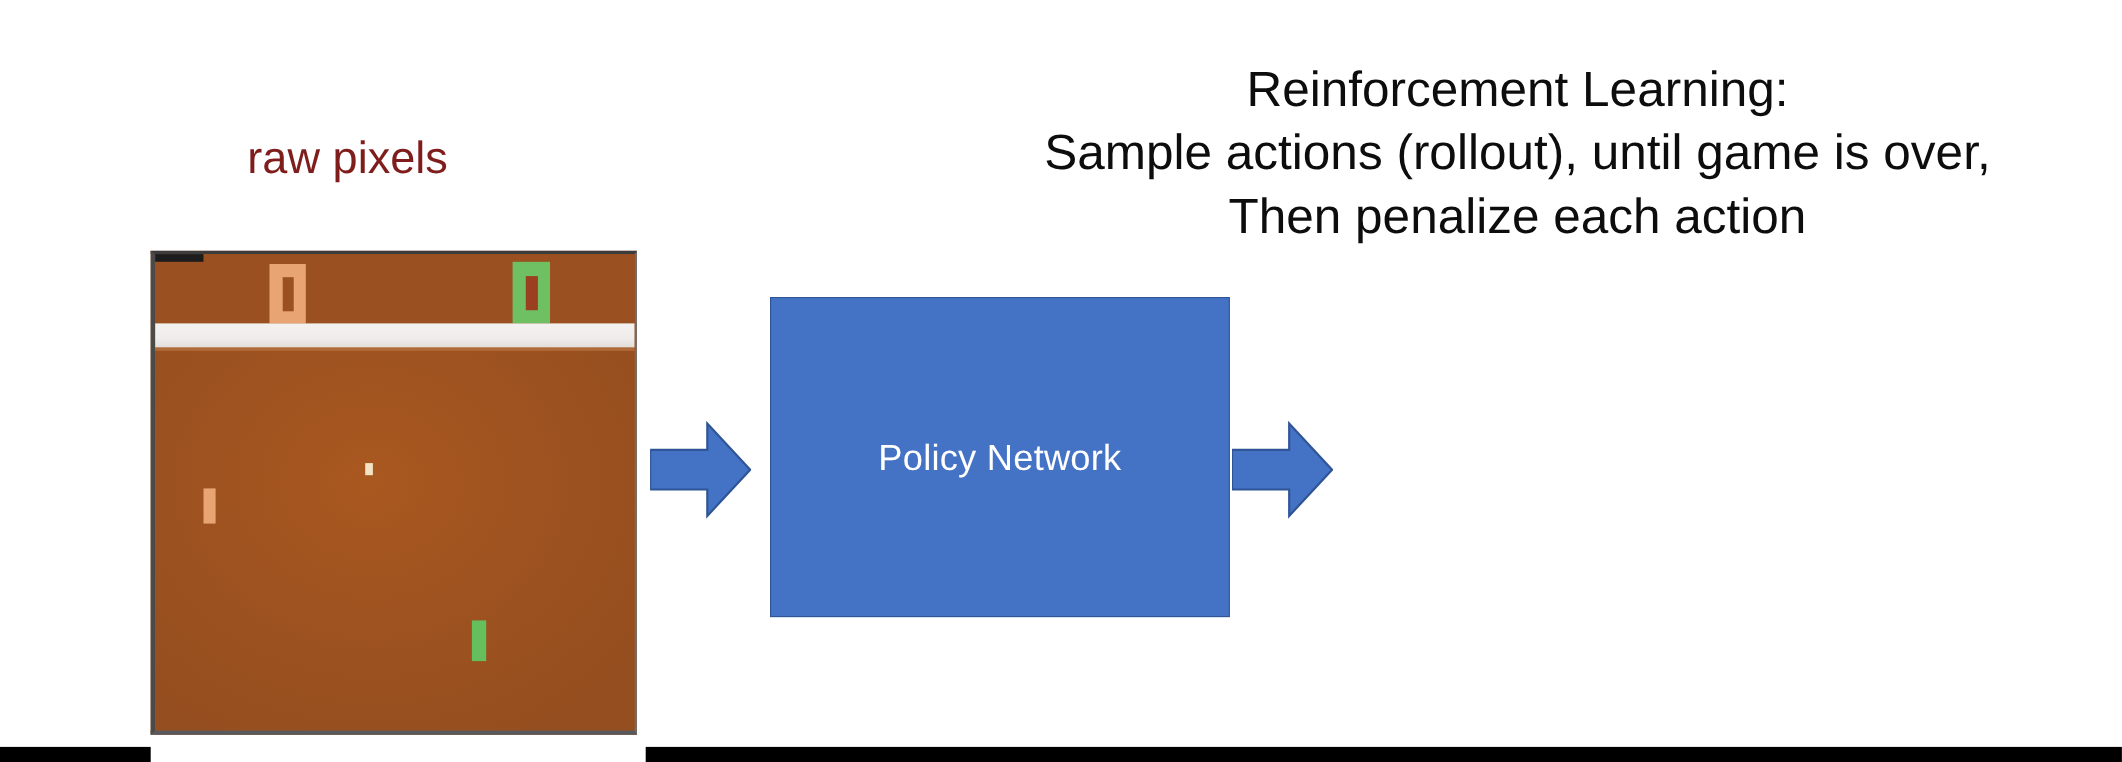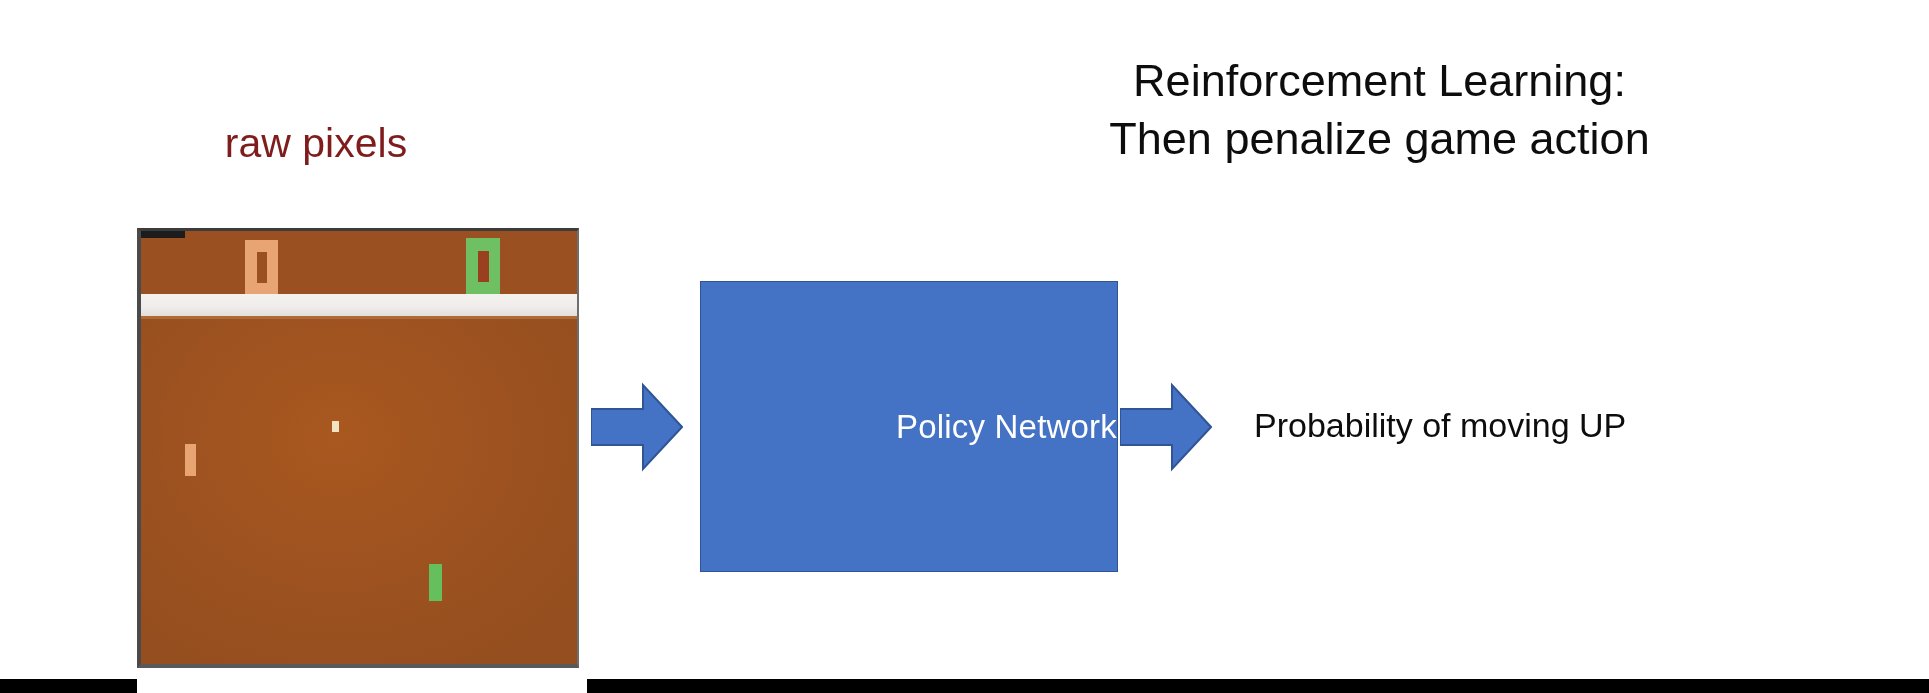--- a/index.html
+++ b/index.html
@@ -169,29 +169,29 @@
     top: 382px;
     width: 92px;
     height: 90px;
   }
   .block-arrow svg { display: block; width: 100%; height: 100%; }
 
   
   #policy-network-box {
     position: absolute;
     left: 700px;
-    top: 281px;
+    top: 270px;
     width: 418px;
     height: 291px;
     background: #4472c4;
     border: 1.5px solid #2f5597;
     box-sizing: border-box;
     display: flex;
     align-items: center;
-    justify-content: flex-end;
+    justify-content: center;
   }
   #policy-network-label {
     color: #ffffff;
     font-size: 33px;
     font-family: "Liberation Sans", sans-serif;
     letter-spacing: 0.2px;
     white-space: nowrap;
   }
 
   
@@ -270,23 +270,23 @@
   <div id="policy-network-box">
     <span id="policy-network-label">Policy Network</span>
   </div>
 
   <div class="block-arrow" id="arrow-output">
     <svg viewBox="0 0 92 90" preserveAspectRatio="none">
       <polygon points="0,27 52,27 52,3 91,45 52,87 52,63 0,63" fill="#4472c4" stroke="#2f5597" stroke-width="2"></polygon>
     </svg>
   </div>
 
-  <div id="output-label">Probability of moving UP</div>
 
   <div id="title-block">
     <div class="title-line">Reinforcement Learning:</div>
-    <div class="title-line">Then penalize game action</div>
+    <div class="title-line">Sample actions (rollout), until game is over,</div>
+    <div class="title-line">Then penalize each action</div>
   </div>
 
   <div class="bottom-bar" id="bottom-bar-left"></div>
   <div class="bottom-bar" id="bottom-bar-right"></div>
 
 </div>
 
 </body></html>

